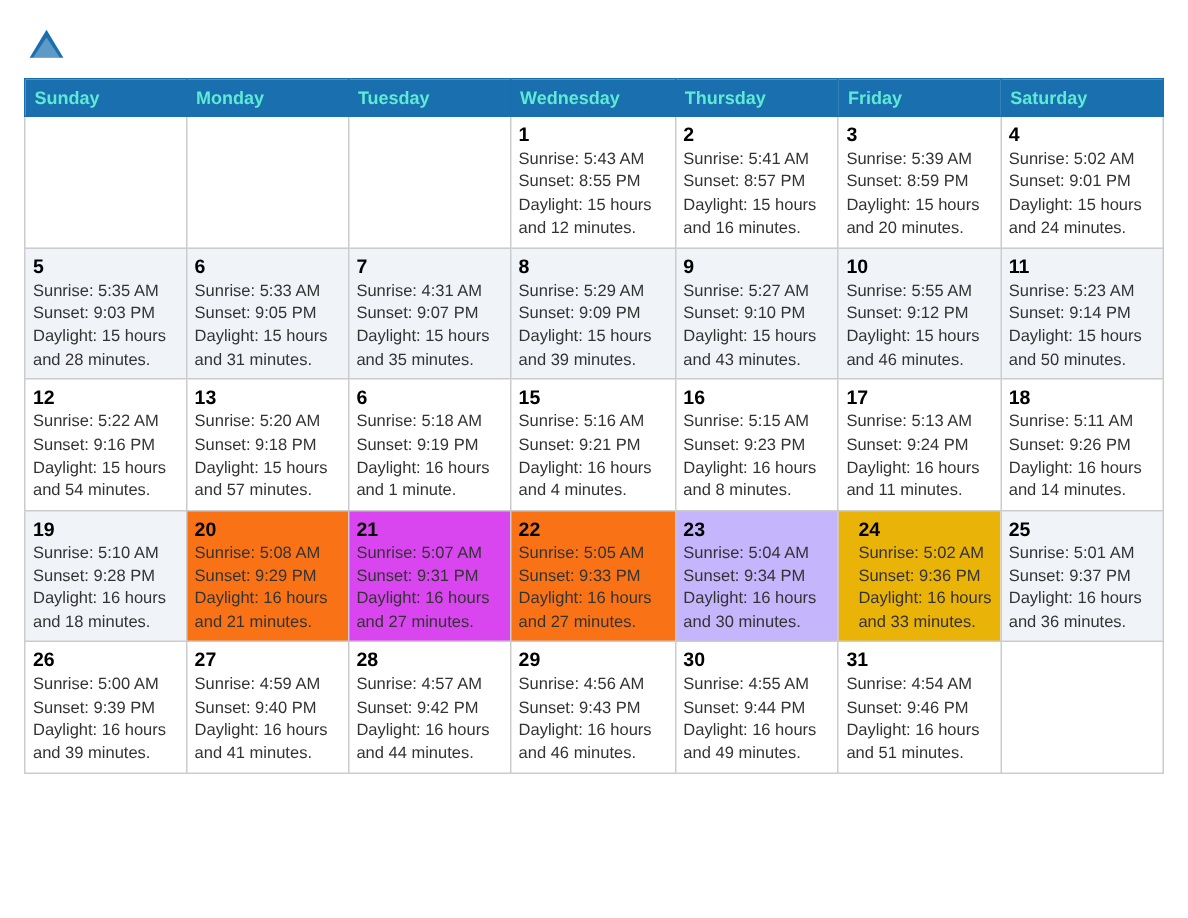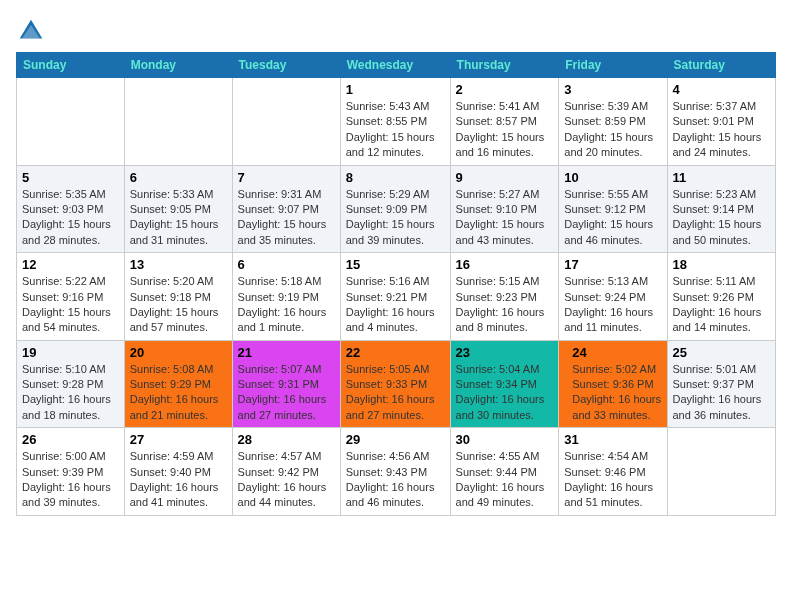--- a/index.html
+++ b/index.html
@@ -144,21 +144,21 @@
         </td>
         <td>
           <div class="day-number">3</div>
           <div class="day-info">Sunrise: 5:39 AM
 Sunset: 8:59 PM
 Daylight: 15 hours
 and 20 minutes.</div>
         </td>
         <td>
           <div class="day-number">4</div>
-          <div class="day-info">Sunrise: 5:37 AM
+          <div class="day-info">Sunrise: 5:02 AM
 Sunset: 9:01 PM
 Daylight: 15 hours
 and 24 minutes.</div>
         </td>
       </tr>
       <tr>
         <td style="background: rgb(240, 244, 248);">
           <div class="day-number">5</div>
           <div class="day-info">Sunrise: 5:35 AM
 Sunset: 9:03 PM
@@ -167,21 +167,21 @@
         </td>
         <td style="background: rgb(240, 244, 248);">
           <div class="day-number">6</div>
           <div class="day-info">Sunrise: 5:33 AM
 Sunset: 9:05 PM
 Daylight: 15 hours
 and 31 minutes.</div>
         </td>
         <td style="background: rgb(240, 244, 248);">
           <div class="day-number">7</div>
-          <div class="day-info">Sunrise: 9:31 AM
+          <div class="day-info">Sunrise: 4:31 AM
 Sunset: 9:07 PM
 Daylight: 15 hours
 and 35 minutes.</div>
         </td>
         <td style="background: rgb(240, 244, 248);">
           <div class="day-number">8</div>
           <div class="day-info">Sunrise: 5:29 AM
 Sunset: 9:09 PM
 Daylight: 15 hours
 and 39 minutes.</div>
@@ -281,28 +281,28 @@
 Daylight: 16 hours
 and 27 minutes.</div>
         </td>
         <td style="background: #f97316;">
           <div class="day-number">22</div>
           <div class="day-info">Sunrise: 5:05 AM
 Sunset: 9:33 PM
 Daylight: 16 hours
 and 27 minutes.</div>
         </td>
-        <td style="background: #14b8a6;">
+        <td style="background: #c4b5fd;">
           <div class="day-number">23</div>
           <div class="day-info">Sunrise: 5:04 AM
 Sunset: 9:34 PM
 Daylight: 16 hours
 and 30 minutes.</div>
         </td>
-        <td style="background: #f97316; padding-left: 13px;">
+        <td style="background: #eab308; padding-left: 13px;">
           <div class="day-number">24</div>
           <div class="day-info">Sunrise: 5:02 AM
 Sunset: 9:36 PM
 Daylight: 16 hours
 and 33 minutes.</div>
         </td>
         <td style="background: rgb(240, 244, 248);">
           <div class="day-number">25</div>
           <div class="day-info">Sunrise: 5:01 AM
 Sunset: 9:37 PM

